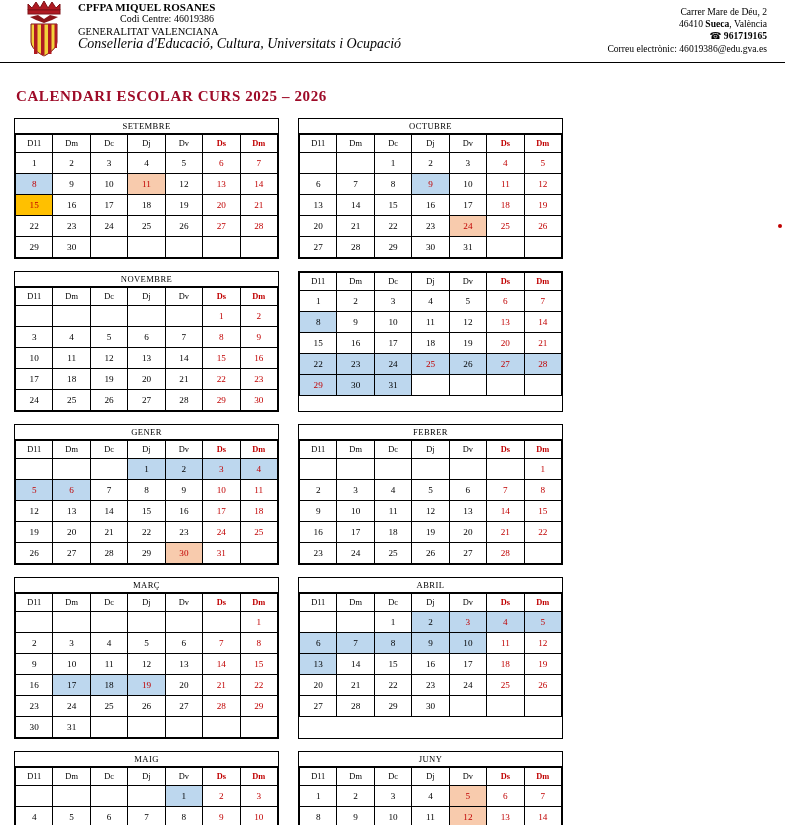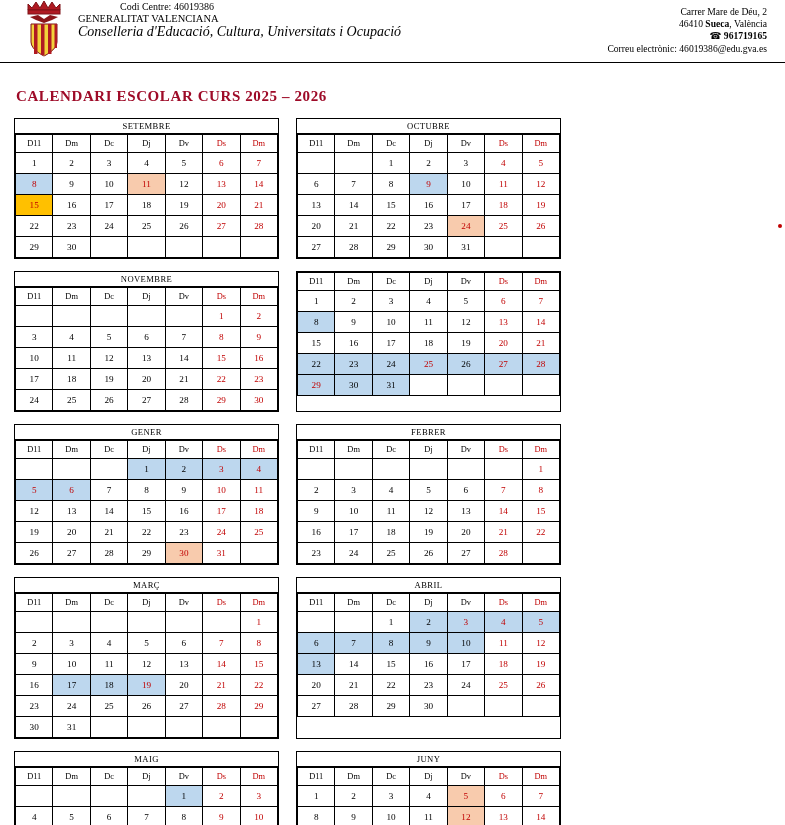--- a/index.html
+++ b/index.html
@@ -41,28 +41,28 @@
     text-align:left;
     color:#9e0b28;
     font-weight:bold;
     font-size:15px;
     letter-spacing:.6px;
   }
   
   .cals{
     position:absolute;left:14px;top:118px;width:560px;
   }
-  .row{display:flex;gap:16px;}
+  .row{display:flex;gap:4px;}
   .month{
     width:265px;
     margin:0 0 12px 0;
     border:1px solid #000;
     box-sizing:border-box;
   }
-  .month.right{margin-left:1px;}
+  .month.right{margin-left:15px;}
   .mname{
     text-align:center;
     font-size:8.6px;
     letter-spacing:.4px;
     border-bottom:1px solid #000;
     padding:2px 0 2px 0;
     line-height:10px;
   }
   table.cal{
     border-collapse:collapse;
@@ -75,21 +75,21 @@
     text-align:center;
     vertical-align:middle;
     font-size:9.2px;
     padding:0;
     font-weight:normal;
   }
   table.cal th{
     font-size:8.4px;
     height:17px;
   }
-  table.cal th.sat,table.cal th.sun{color:#c00000;}
+  table.cal th.sat,table.cal th.sun{color:#c00000;font-weight:bold;}
   td.we{color:#c00000;}
   td.blue{background:#bdd7ee;}
   td.orange{background:#f8cbad;}
   td.gold{background:#ffc000;font-weight:bold;}
   td.empty{border:1px solid #000;background:#fff;}
   .dot{
     position:absolute;left:778px;top:224px;width:4px;height:4px;
     background:#c00000;border-radius:2px;
   }
 </style>
@@ -108,20 +108,21 @@
 
       <path d="M13 24 L39 24 L39 42 C39 50 26 56 26 56 C26 56 13 50 13 42 Z" fill="#f2d23a" stroke="#7d1116" stroke-width="1"></path>
       <rect x="16" y="24" width="3.5" height="30" fill="#b01a22"></rect>
       <rect x="23" y="24" width="3.5" height="31" fill="#b01a22"></rect>
       <rect x="30" y="24" width="3.5" height="30" fill="#b01a22"></rect>
       <rect x="36.5" y="24" width="2.5" height="24" fill="#b01a22"></rect>
     </svg>
   </div>
 
   <div class="org">
+    <div class="l1">CPFPA MIQUEL ROSANES</div>
     <div class="l2">Codi Centre: 46019386</div>
     <div class="l3">GENERALITAT VALENCIANA</div>
     <div class="l4">Conselleria d'Educació, Cultura, Universitats i Ocupació</div>
   </div>
 
   <div class="contact">
     <div>Carrer Mare de Déu, 2</div>
     <div><span>46410 </span><b>Sueca</b><span>, València</span></div>
     <div><span>☎</span> <b>961719165</b></div>
     <div><span>Correu electrònic: </span><span>46019386@edu.gva.es</span></div>

